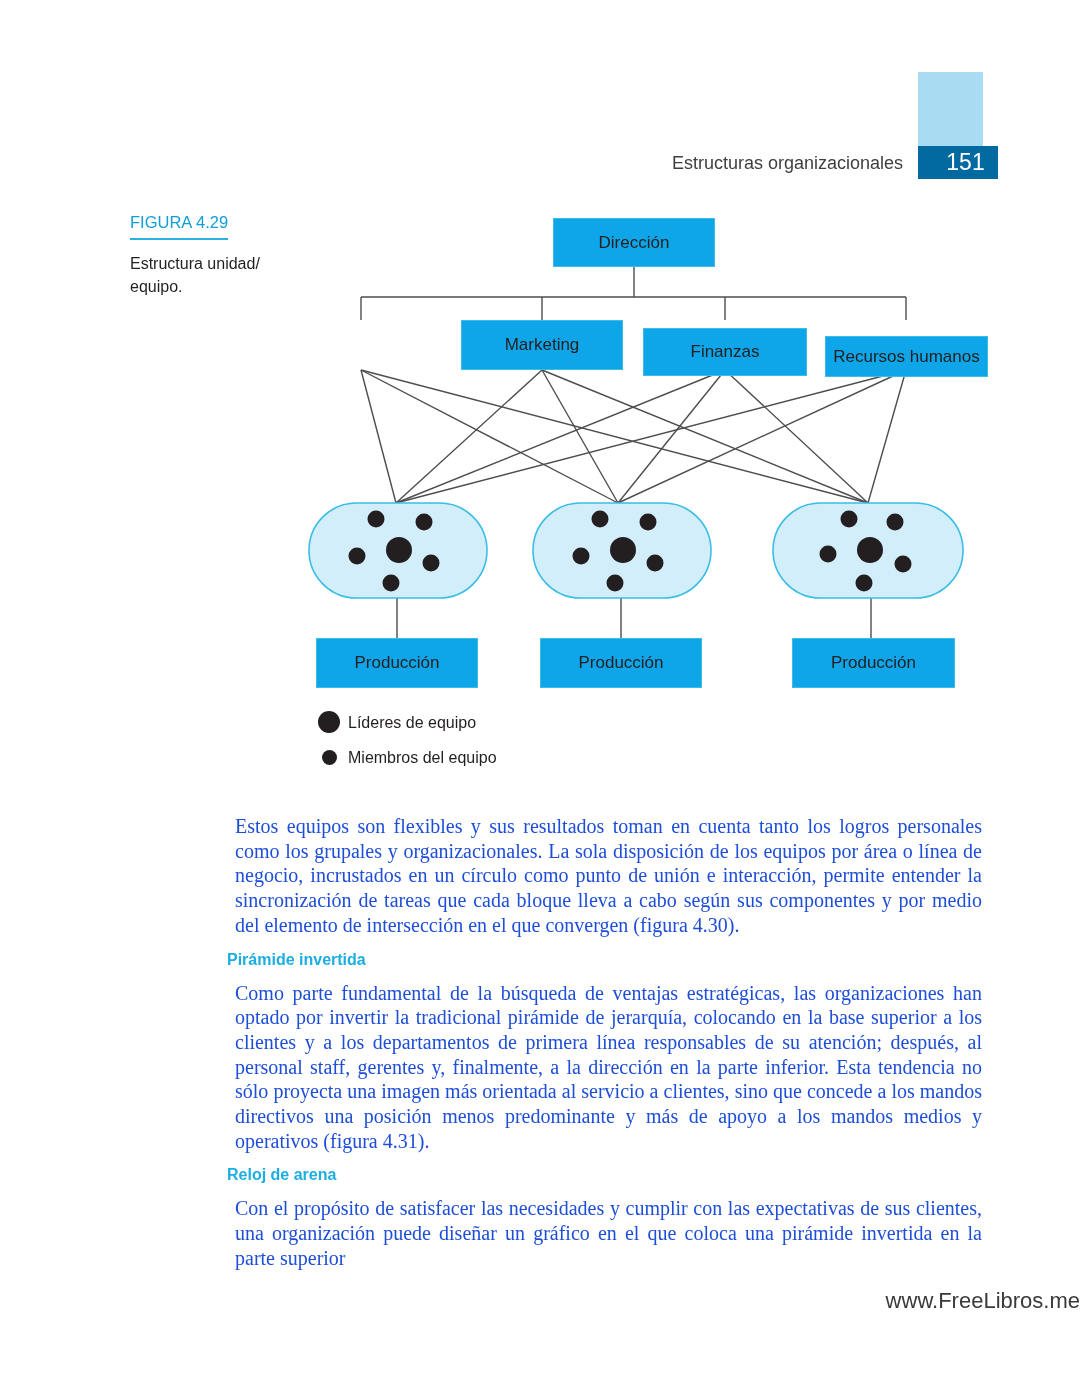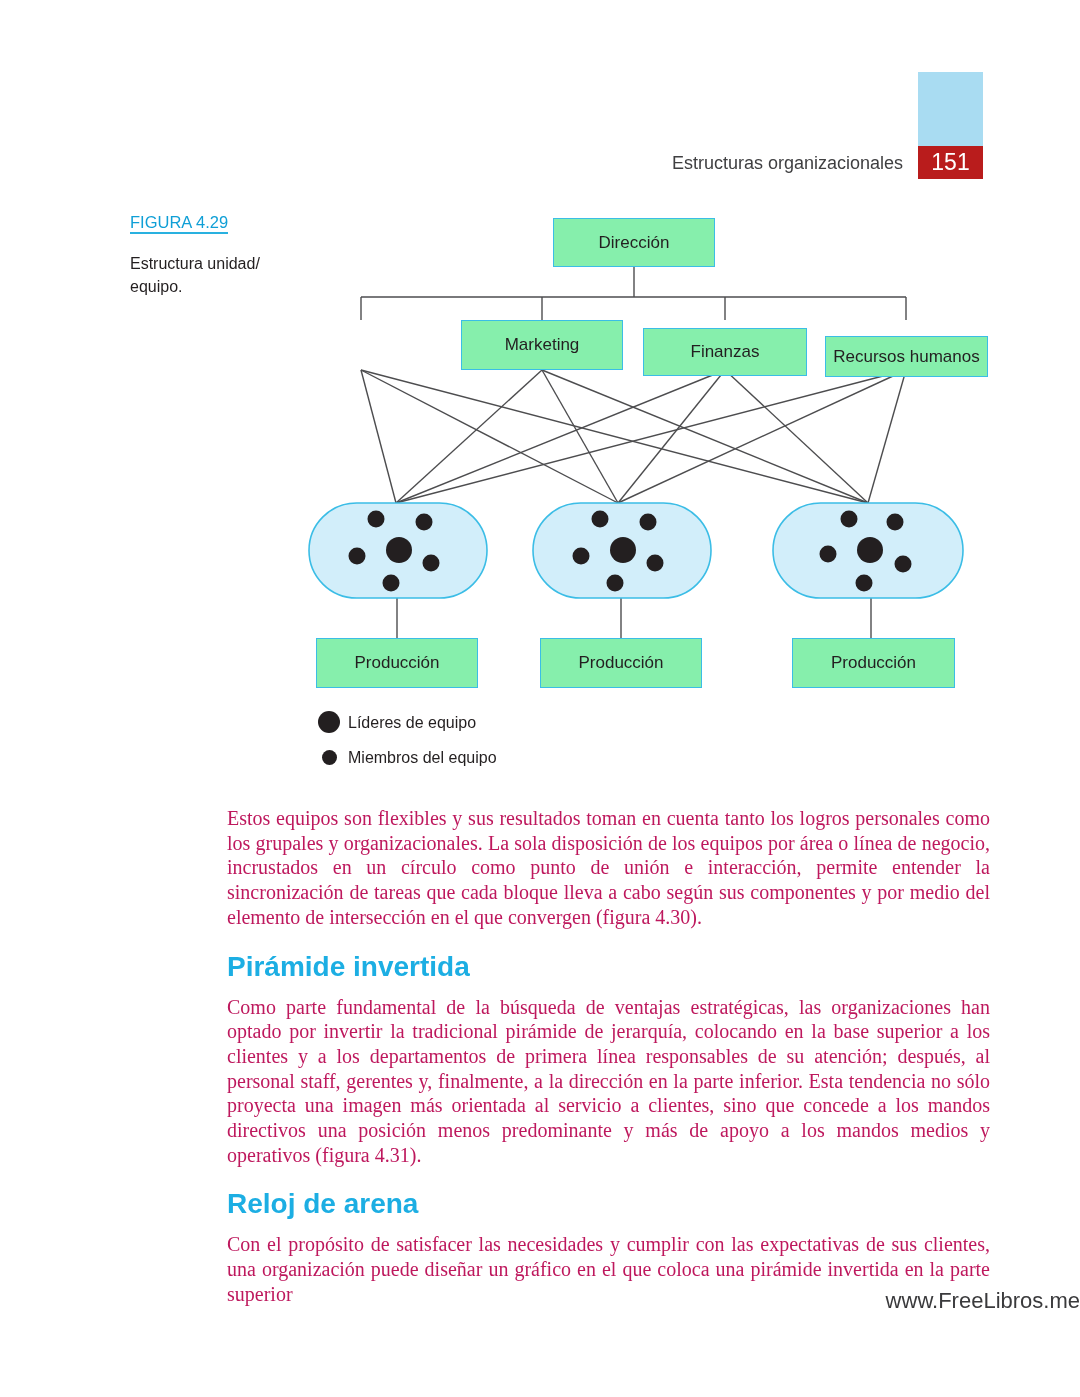--- a/index.html
+++ b/index.html
@@ -2,44 +2,44 @@
 <html><head>
 <meta charset="utf-8">
 <style>
   html,body{margin:0;padding:0;background:#ffffff;}
   .page{position:relative;width:1080px;height:1397px;background:#ffffff;overflow:hidden;
         font-family:"Liberation Sans",sans-serif;}
 
   
   .running-title{position:absolute;top:153px;right:177px;font-size:18px;color:#3f3f41;}
   .tab-light{position:absolute;left:918px;top:72px;width:65px;height:74px;background:#a9dcf2;}
-  .tab-dark{position:absolute;left:918px;top:146px;width:65px;height:33px;background:#b91c1c;
-            display:flex;align-items:center;justify-content:center;color:#ffffff;font-size:23px;}
+  .tab-dark{position:absolute;left:918px;top:146px;width:65px;height:33px;background:#0369a1;
+            display:flex;align-items:center;justify-content:center;color:#ffffff;font-size:23px;padding-left:15px;}
 
   
   .fig-label{position:absolute;left:130px;top:213px;font-size:16.5px;color:#0f9fd6;
-             border-bottom:2.5px solid #29b1e0;}
+             padding-bottom:6px;border-bottom:2.5px solid #29b1e0;}
   .fig-caption{position:absolute;left:130px;top:252px;font-size:16px;line-height:1.45;
                color:#231f20;white-space:pre-line;}
 
   
   .diagram{position:absolute;left:0;top:0;width:1080px;height:790px;}
   .diagram svg{position:absolute;left:0;top:0;}
-  .dbox{position:absolute;box-sizing:border-box;background:#86efac;border:1.5px solid #3bbde6;
+  .dbox{position:absolute;box-sizing:border-box;background:#0ea5e9;border:1.5px solid #3bbde6;
         display:flex;align-items:center;justify-content:center;
         font-size:17px;color:#231f20;}
   .legend-dot{position:absolute;border-radius:50%;background:#231f20;}
   .legend-label{position:absolute;font-size:16px;color:#231f20;}
 
   
   .body-text{position:absolute;left:227px;top:806px;width:763px;}
-  .body-text p{margin:0;text-align:justify;font-family:"Liberation Serif",serif;
-               font-size:20px;line-height:24.7px;color:#be185d;}
-  .body-text h3{margin:21px 0 12px 0;font-family:"Liberation Sans",sans-serif;
-                font-size:28px;font-weight:bold;color:#1caee3;}
+  .body-text p{margin:8px;text-align:justify;font-family:"Liberation Serif",serif;
+               font-size:20px;line-height:24.7px;color:#1d4ed8;}
+  .body-text h3{margin:13px 0 12px 0;font-family:"Liberation Sans",sans-serif;
+                font-size:16px;font-weight:bold;color:#1caee3;}
 
   
   .footer{position:absolute;left:0;top:1288px;width:1080px;text-align:right;
           font-size:22px;color:#3a3a3c;}
 </style>
 </head>
 <body>
 
 <div class="page">
 

